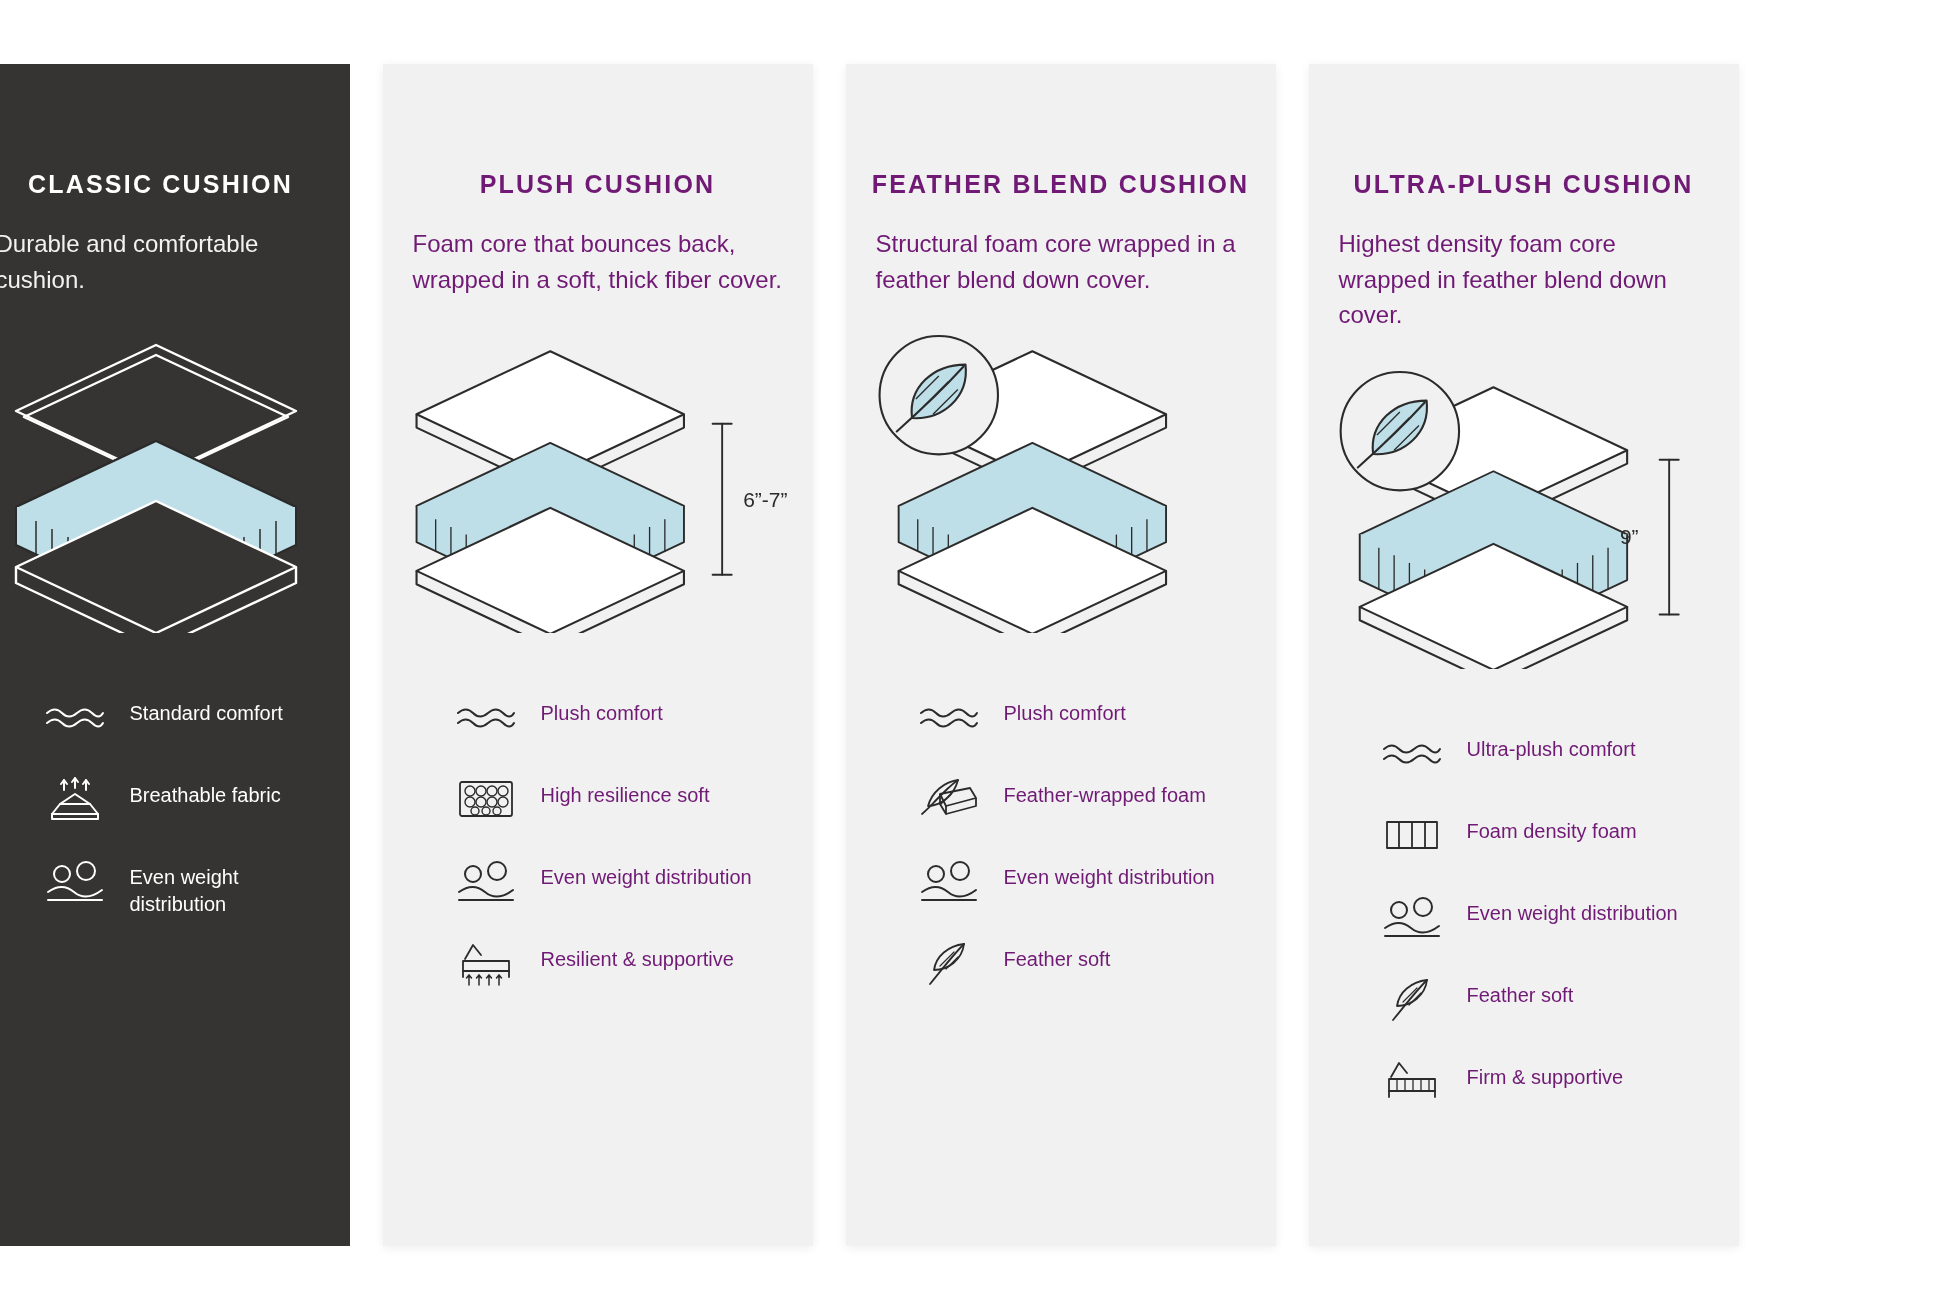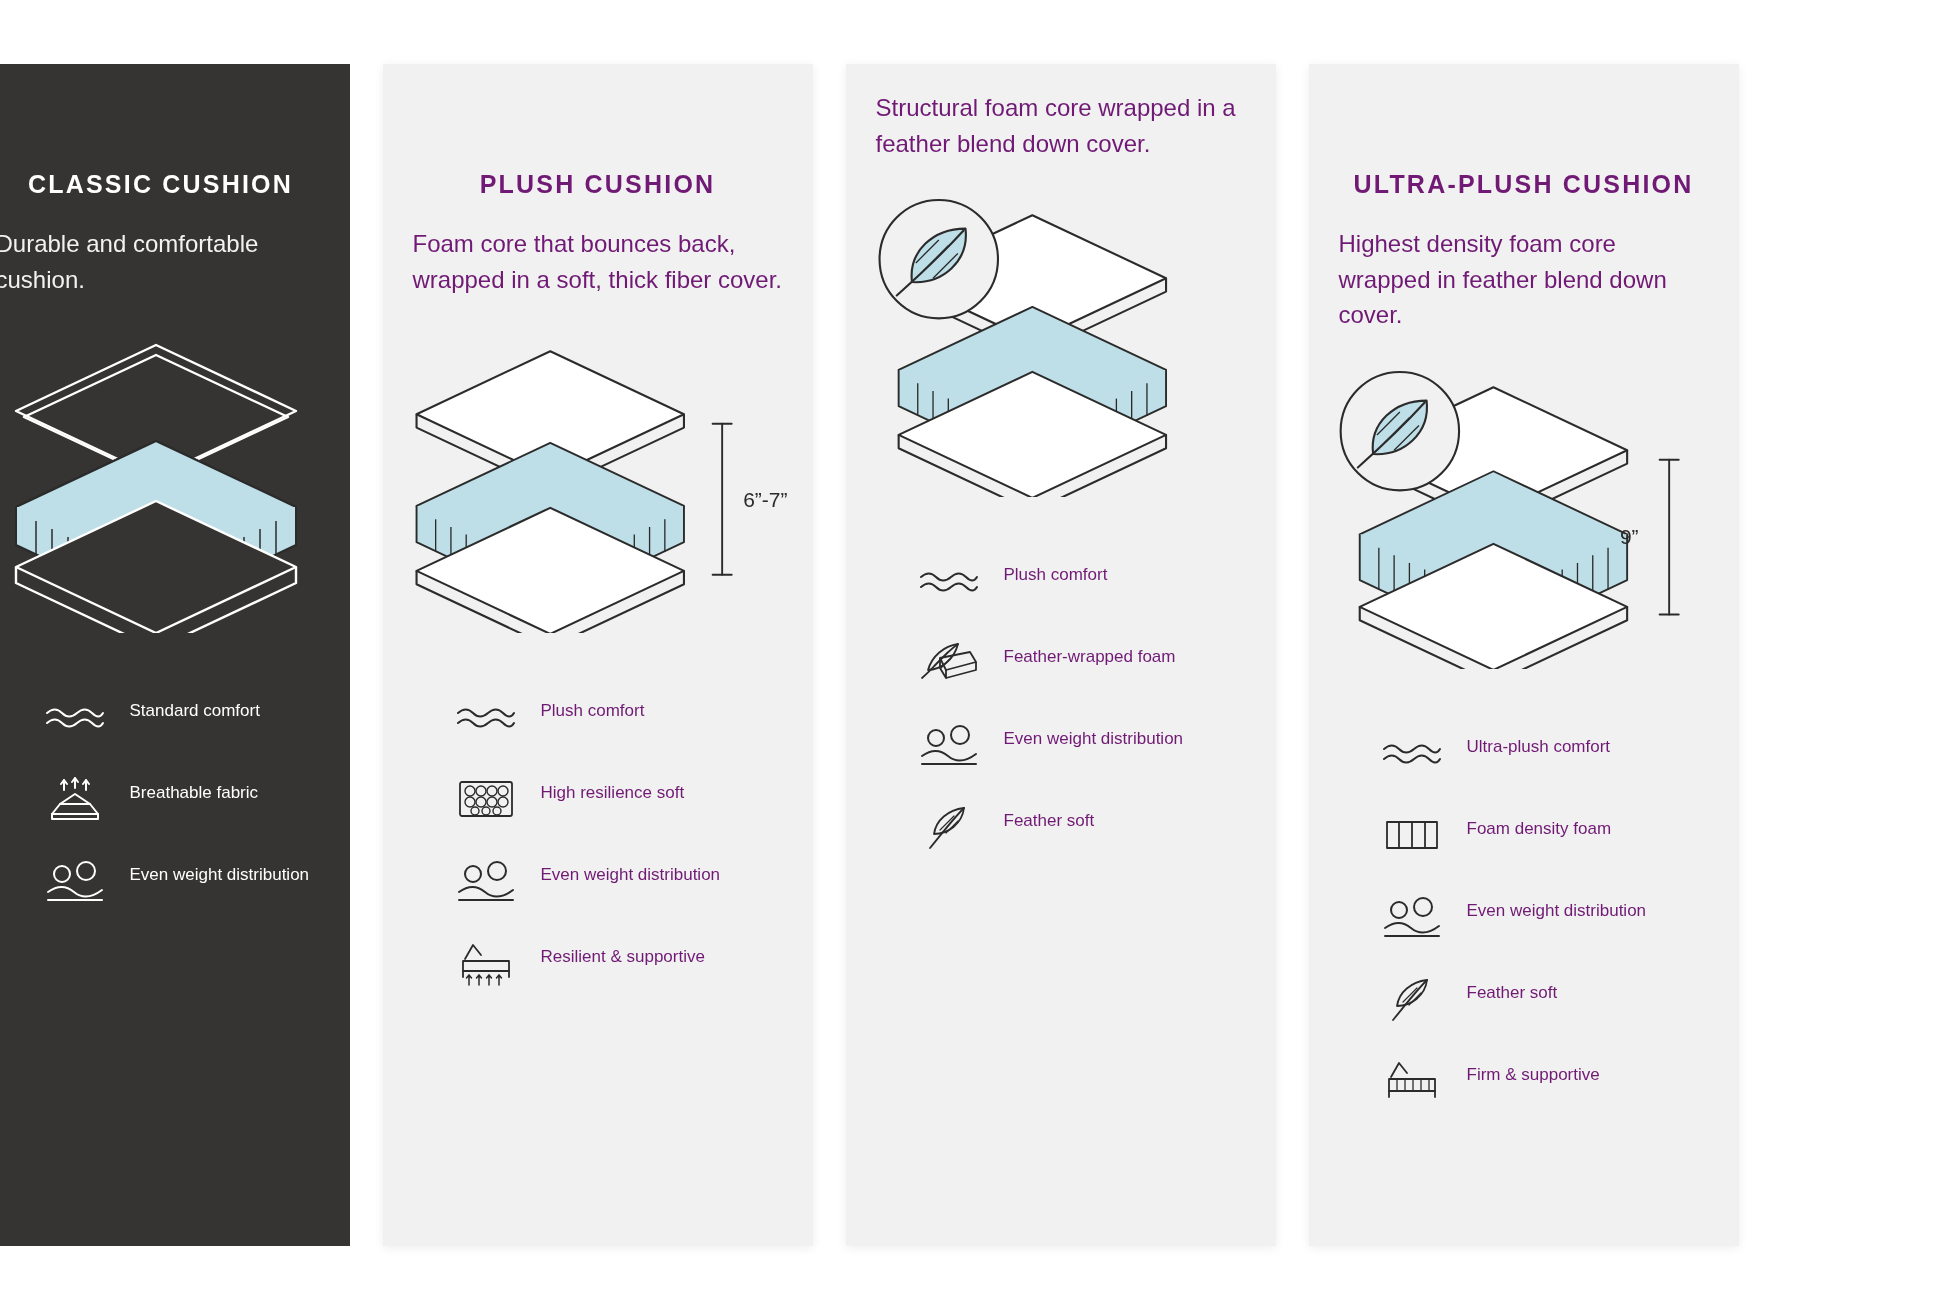--- a/index.html
+++ b/index.html
@@ -90,21 +90,21 @@
   .feature-icon {
     width: 66px;
     height: 52px;
     flex: 0 0 66px;
     display: flex;
     align-items: center;
     justify-content: center;
   }
   .feature-icon svg { display: block; }
   .feature-label {
-    font-size: 17px;
+    font-size: 20px;
     line-height: 1.34;
     padding-top: 9px;
     max-width: 230px;
   }
   .card.dark .feature-label { color: #ffffff; }
 </style>
 </head>
 <body>
 
 <div class="board">
@@ -302,20 +302,21 @@
             </g>
           </g>
             </svg>
         </span>
         <span class="feature-label">Resilient &amp; supportive</span>
       </div>
     </div>
   </div>
 
   <div class="card light">
+    <div class="card-title">FEATHER BLEND CUSHION</div>
     <div class="card-desc">Structural foam core wrapped in a feather blend down cover.</div>
 
     <div class="illustration">
       <svg width="400" height="300" viewBox="0 0 400 300">
         <g fill="none" stroke="#2b2b2b" stroke-width="2.2" stroke-linejoin="round">
           <polygon points="170,12 310,78 170,144 30,78" fill="#ffffff"></polygon>
           <polyline points="30,78 30,92 170,158 310,92 310,78"></polyline>
         </g>
         <g stroke="#2b2b2b" stroke-width="2" stroke-linejoin="round">
           <polygon points="170,108 310,174 170,240 30,174" fill="#bfdfe8"></polygon>

